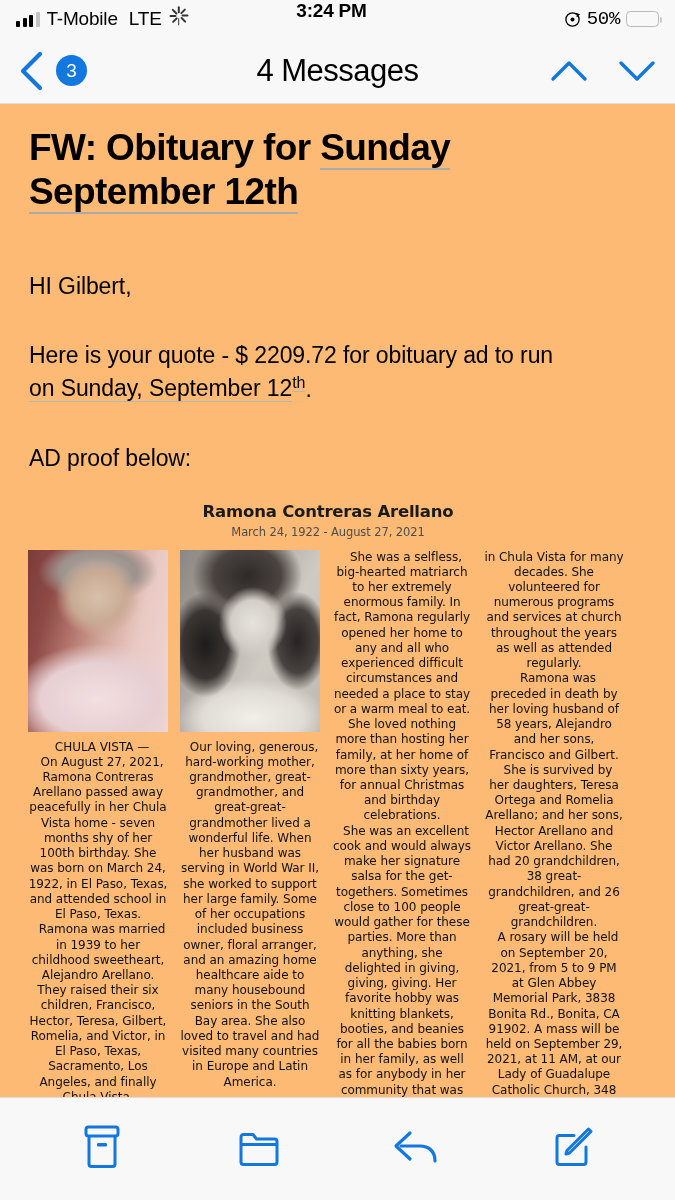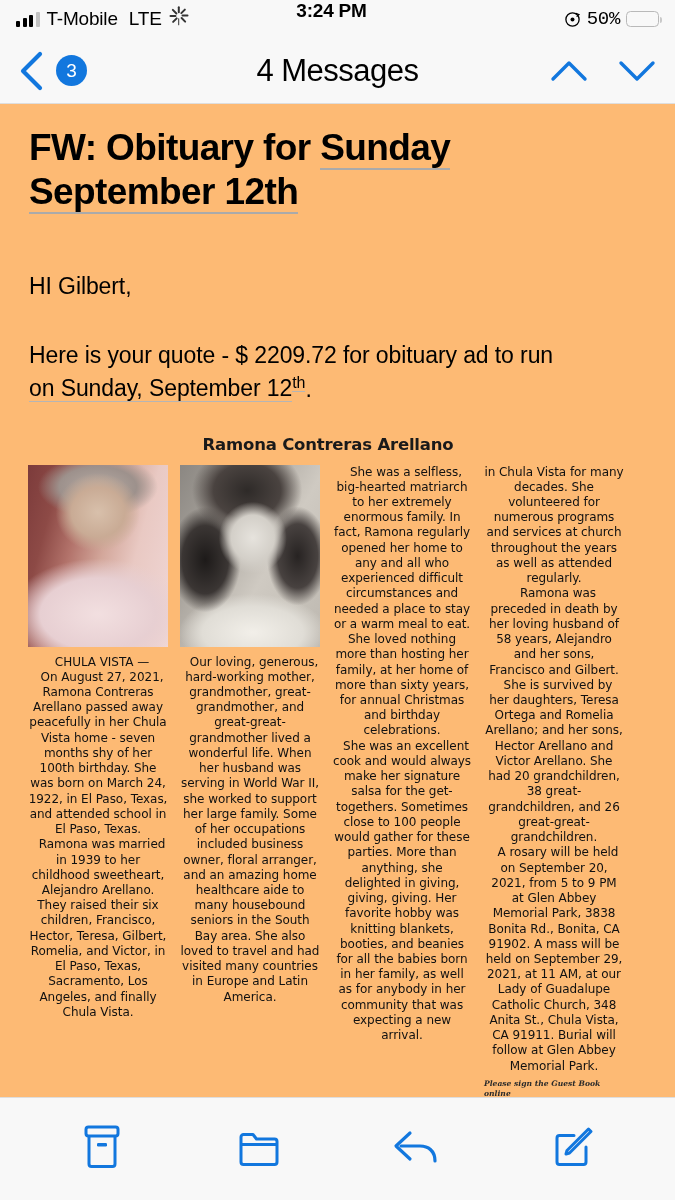--- a/index.html
+++ b/index.html
@@ -217,23 +217,25 @@
     <span class="u">September 12th</span>
   </div>
 
   <div class="greet">HI Gilbert,</div>
 
   <div class="para">
     <span>Here is your quote - $ 2209.72 for obituary ad to run</span><br>
     <span class="ul">on Sunday, September 12</span><sup class="ul" style="font-size:16px">th</sup><span>.</span>
   </div>
 
+  <div class="adproof">AD proof below:</div>
 
   <div class="ad">
     <div class="ad-name">Ramona Contreras Arellano</div>
+    <div class="ad-dates">March 24, 1922 - August 27,  2021</div>
 
     <div class="ad-cols">
 
       <div class="ad-col">
         <div class="photo photo-color"></div>
         <div class="col-text cap">
           <p class="ind">CHULA VISTA —</p>
           <p class="ind">On August 27, 2021, Ramona Contreras Arellano passed away peacefully in her Chula Vista home - seven months shy of her 100th birthday. She was born on March 24, 1922, in El Paso, Texas, and attended school in El Paso, Texas.</p>
           <p class="ind">Ramona was married in 1939 to her childhood sweetheart, Alejandro Arellano. They raised their six children, Francisco, Hector, Teresa, Gilbert, Romelia, and Victor, in El Paso, Texas, Sacramento, Los Angeles, and finally Chula Vista.</p>
         </div>

